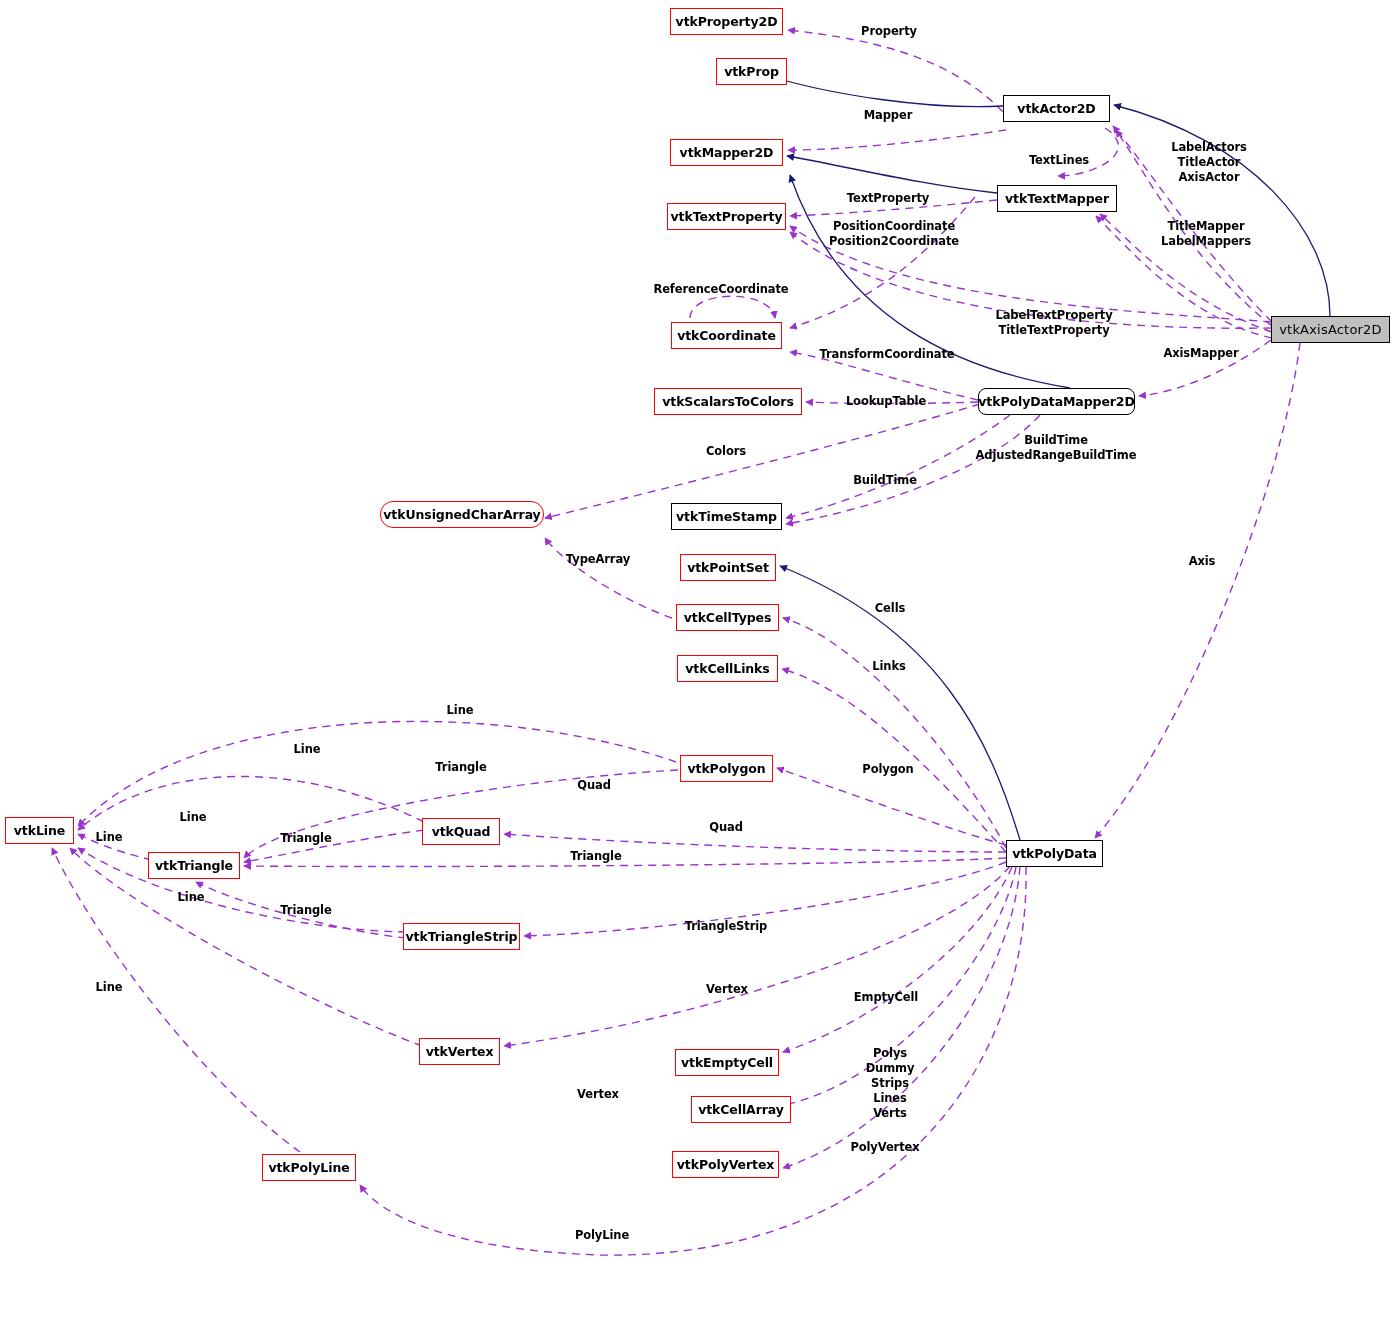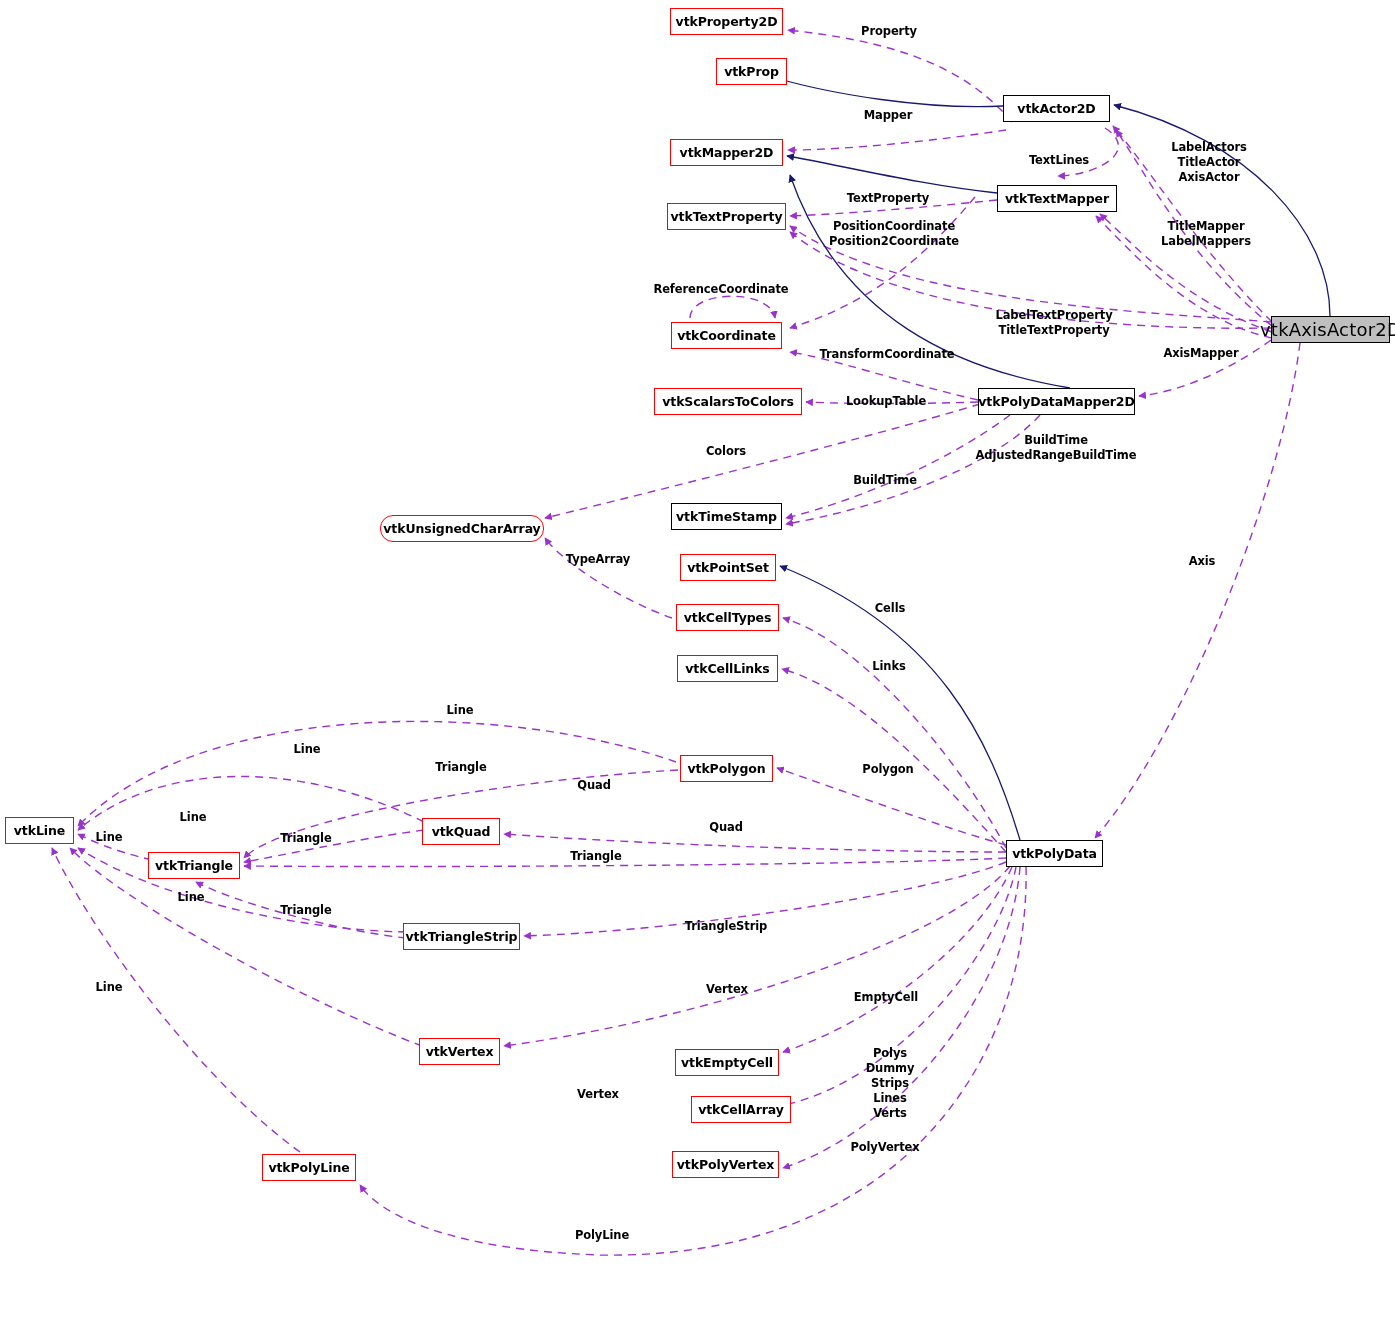--- a/index.html
+++ b/index.html
@@ -37,21 +37,21 @@
     letter-spacing: -0.1px;
     z-index: 5;
   }
   .node.plain {
     border-color: #000000;
   }
   .node.current {
     border-color: #000000;
     background: #bfbfbf;
     font-weight: normal;
-    font-size: 18px;
+    font-size: 13px;
     letter-spacing: 0.2px;
   }
   .edge-label {
     position: absolute;
     font-size: 11.5px;
     font-weight: bold;
     color: #000000;
     white-space: pre;
     text-align: center;
     line-height: 15px;
@@ -127,23 +127,23 @@
   <div id="node-layer">
       <div class="node" style="left: 670px; top: 8px; width: 113px; height: 27px;">vtkProperty2D</div>
       <div class="node" style="left: 716px; top: 58px; width: 71px; height: 27px;">vtkProp</div>
       <div class="node plain" style="left: 1003px; top: 95px; width: 107px; height: 27px;">vtkActor2D</div>
       <div class="node" style="left: 670px; top: 139px; width: 113px; height: 27px;">vtkMapper2D</div>
       <div class="node plain" style="left: 997px; top: 185px; width: 120px; height: 27px;">vtkTextMapper</div>
       <div class="node" style="left: 667px; top: 203px; width: 119px; height: 27px;">vtkTextProperty</div>
       <div class="node current" style="left: 1271px; top: 316px; width: 119px; height: 27px;">vtkAxisActor2D</div>
       <div class="node" style="left: 671px; top: 322px; width: 111px; height: 27px;">vtkCoordinate</div>
       <div class="node" style="left: 654px; top: 388px; width: 148px; height: 27px;">vtkScalarsToColors</div>
-      <div class="node plain" style="left: 978px; top: 388px; width: 157px; height: 27px;">vtkPolyDataMapper2D</div>
+      <div class="node plain" style="left: 978px; top: 388px; width: 157px; height: 27px; border-radius: 8px;">vtkPolyDataMapper2D</div>
       <div class="node plain" style="left: 671px; top: 503px; width: 111px; height: 27px;">vtkTimeStamp</div>
-      <div class="node" style="left: 380px; top: 515px; width: 164px; height: 27px; border-radius: 13px;">vtkUnsignedCharArray</div>
+      <div class="node" style="left: 380px; top: 501px; width: 164px; height: 27px; border-radius: 13px;">vtkUnsignedCharArray</div>
       <div class="node" style="left: 680px; top: 554px; width: 96px; height: 27px;">vtkPointSet</div>
       <div class="node" style="left: 676px; top: 604px; width: 103px; height: 27px;">vtkCellTypes</div>
       <div class="node" style="left: 677px; top: 655px; width: 101px; height: 27px;">vtkCellLinks</div>
       <div class="node" style="left: 680px; top: 755px; width: 93px; height: 27px;">vtkPolygon</div>
       <div class="node" style="left: 5px; top: 817px; width: 69px; height: 27px;">vtkLine</div>
       <div class="node" style="left: 422px; top: 818px; width: 78px; height: 27px;">vtkQuad</div>
       <div class="node plain" style="left: 1006px; top: 840px; width: 97px; height: 27px;">vtkPolyData</div>
       <div class="node" style="left: 148px; top: 852px; width: 92px; height: 27px;">vtkTriangle</div>
       <div class="node" style="left: 403px; top: 923px; width: 117px; height: 27px;">vtkTriangleStrip</div>
       <div class="node" style="left: 419px; top: 1038px; width: 81px; height: 27px;">vtkVertex</div>

